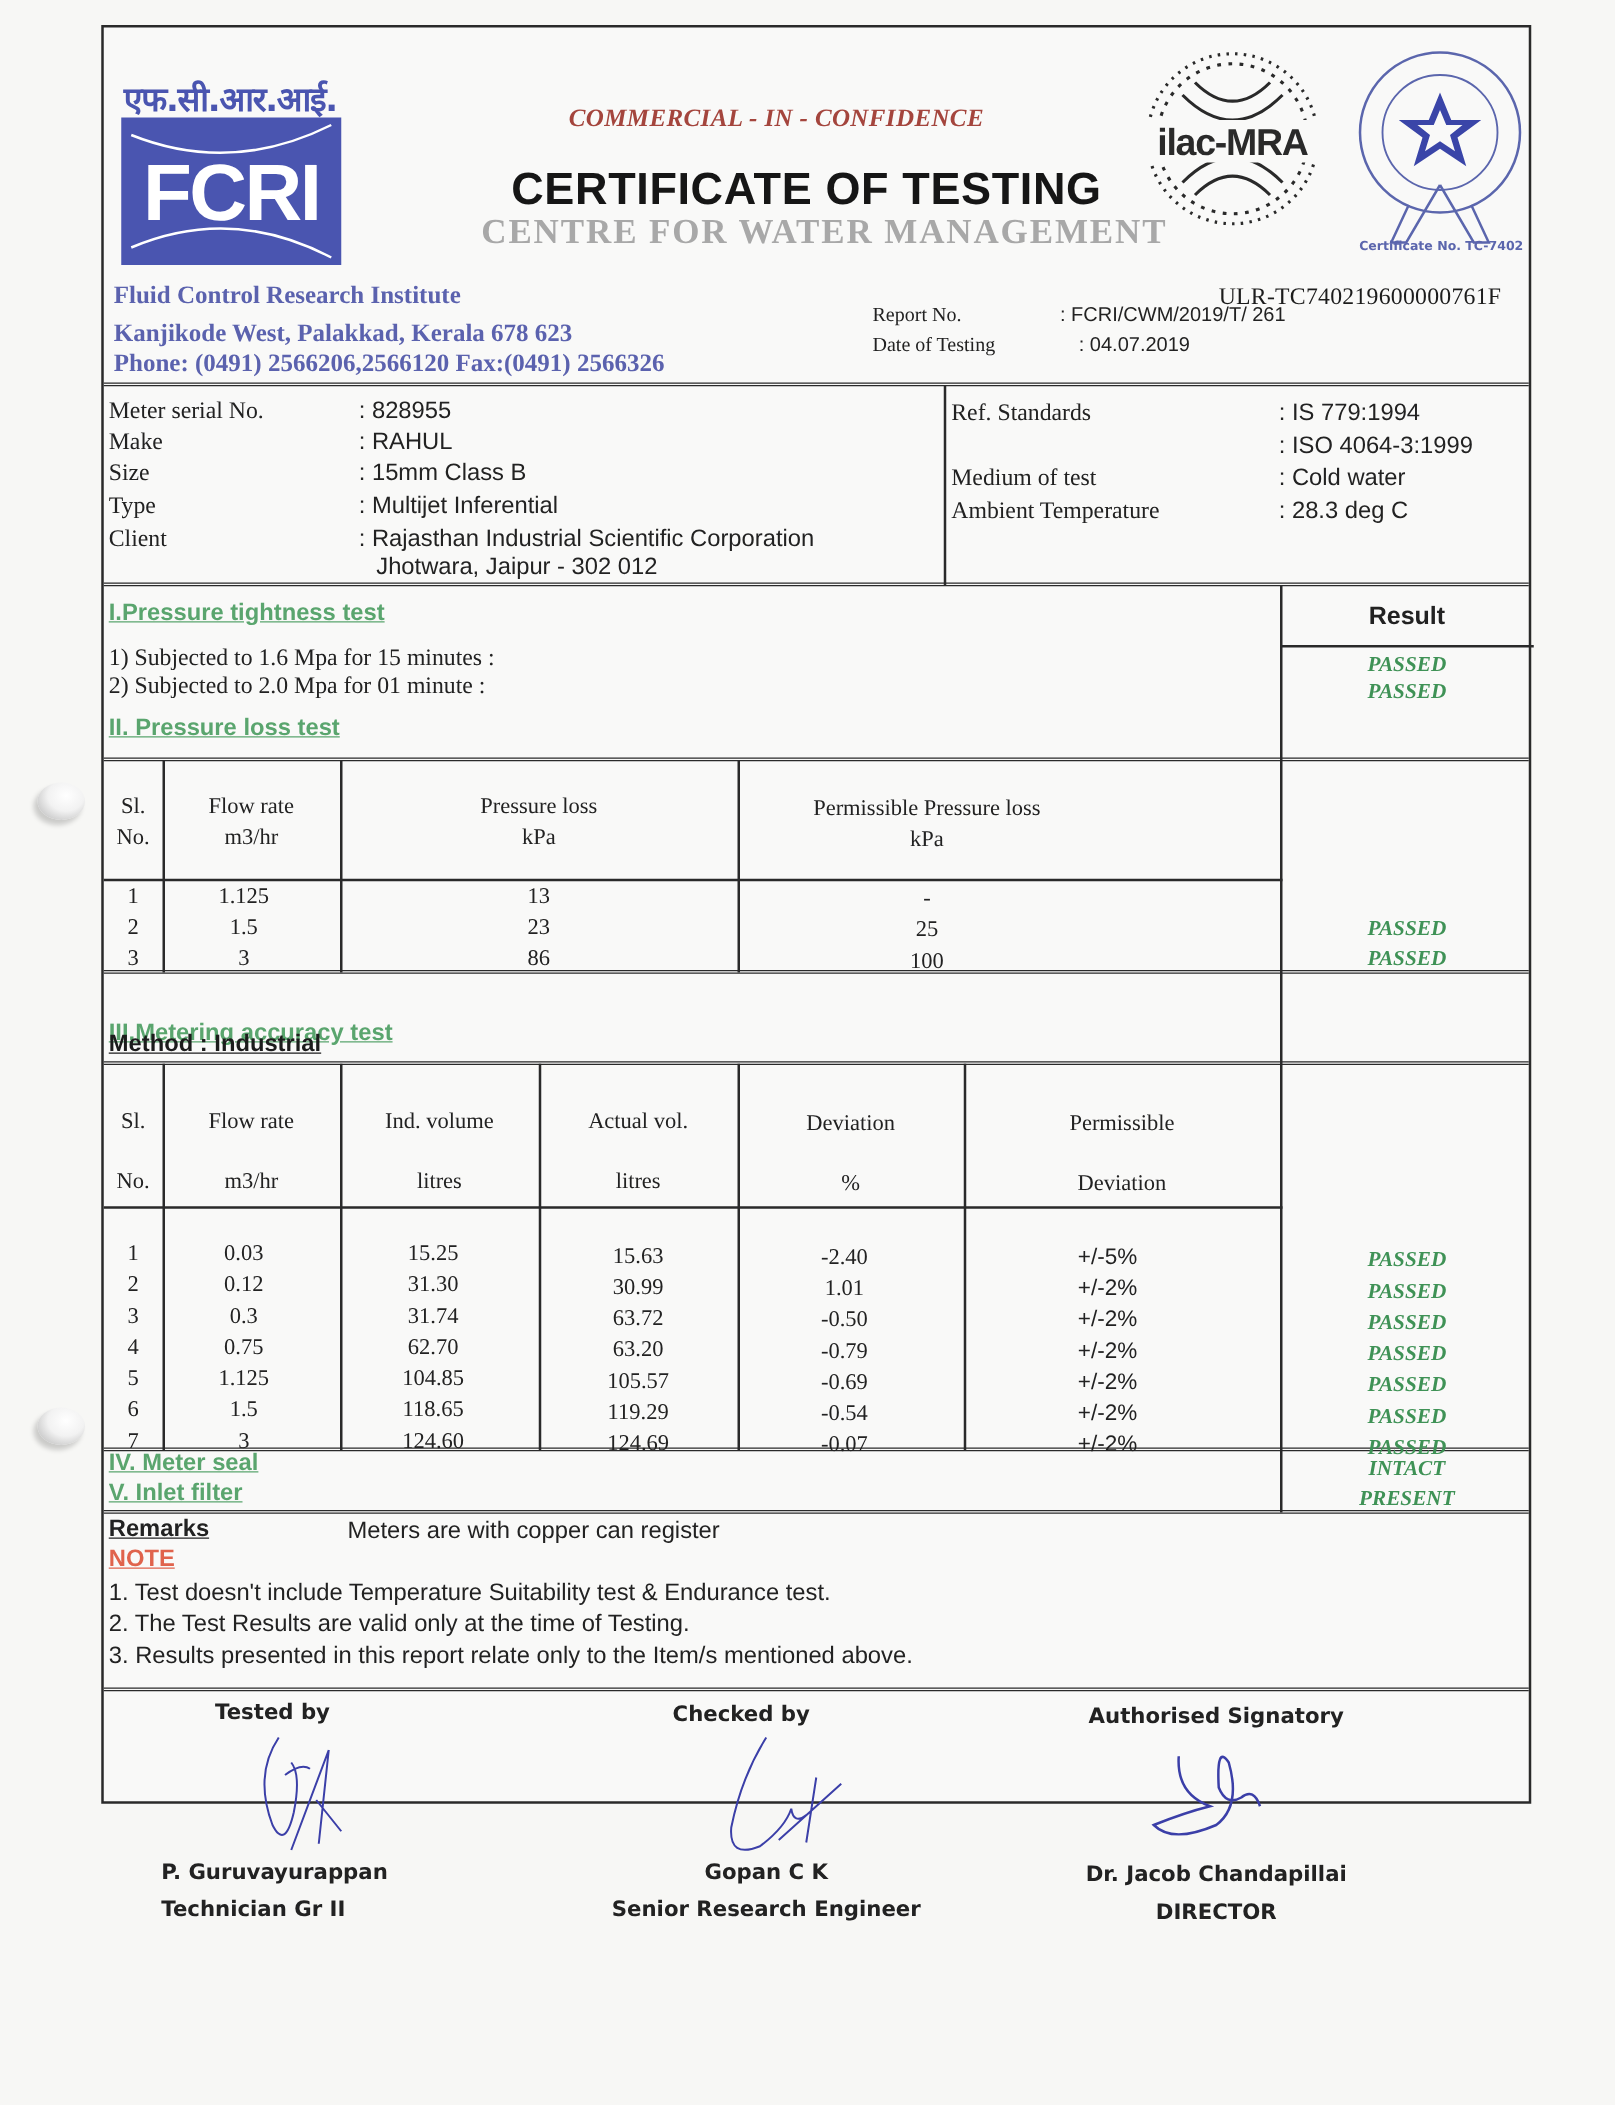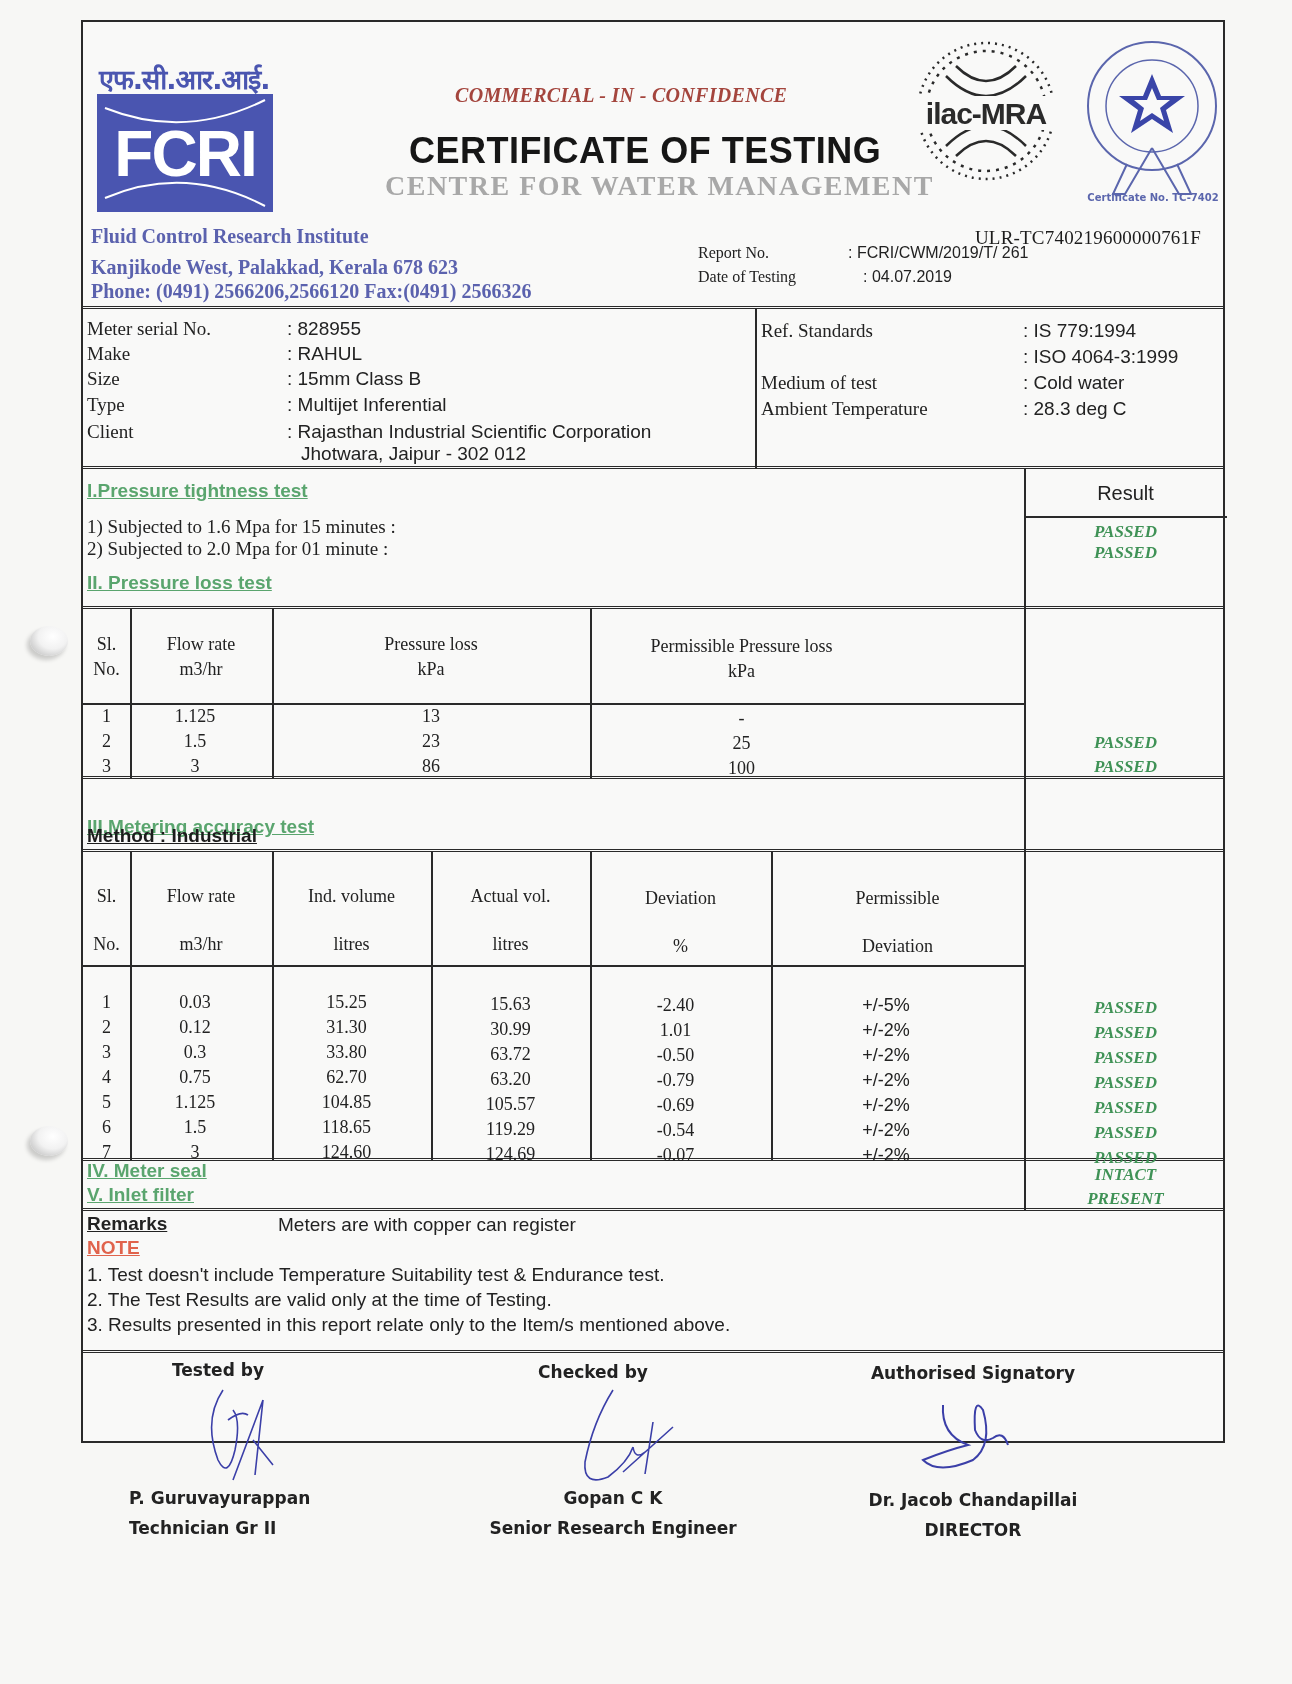--- a/index.html
+++ b/index.html
@@ -47,21 +47,21 @@
   .info-val { position: absolute; left: 204px; font-family: "Liberation Sans", sans-serif; font-size: 19px; color: #222; }
   .ref-lbl { position: absolute; left: 678px; font-size: 19px; color: #222; }
   .ref-val { position: absolute; left: 940px; font-family: "Liberation Sans", sans-serif; font-size: 19px; color: #222; }
 
   .sec-head { position: absolute; left: 4px; font-family: "Liberation Sans", sans-serif; font-weight: bold;
     font-size: 19px; color: #5aa56e; text-decoration: underline; }
   .plain { position: absolute; left: 4px; font-size: 19px; color: #222; }
   .method { position: absolute; left: 4px; font-family: "Liberation Sans", sans-serif; font-weight: bold; font-size: 19px; color: #1c1c1c; text-decoration: underline; }
 
   .result-head { position: absolute; left: 943px; width: 199px; text-align: center; font-family: "Liberation Sans", sans-serif;
-    font-weight: normal; font-size: 20px; color: #222; }
+    font-weight: bold; font-size: 20px; color: #222; }
   .pass { position: absolute; left: 943px; width: 199px; text-align: center; font-weight: bold; font-style: italic;
     font-size: 17px; color: #3f9256; line-height: 25px; }
 
   .th { position: absolute; text-align: center; font-size: 18px; color: #222; line-height: 25px; }
   .td-col { position: absolute; text-align: center; font-size: 18px; color: #222; line-height: 25px; }
   .td-col.sans { font-family: "Liberation Sans", sans-serif; }
 
   .remarks-lbl { position: absolute; left: 4px; top: 1279px; font-family: "Liberation Sans", sans-serif; font-weight: bold; font-size: 19px; text-decoration: underline; color: #222; }
   .remarks-val { position: absolute; left: 195px; top: 1280px; font-family: "Liberation Sans", sans-serif; font-size: 19px; color: #222; }
   .note-lbl { position: absolute; left: 4px; top: 1304px; font-family: "Liberation Sans", sans-serif; font-weight: bold; font-size: 19px; text-decoration: underline; color: #e0634c; }
@@ -270,21 +270,21 @@
       <div>0.12</div>
       <div>0.3</div>
       <div>0.75</div>
       <div>1.125</div>
       <div>1.5</div>
       <div>3</div>
     </div>
     <div class="td-col" style="left:189px; width:149px; top:968px;">
       <div>15.25</div>
       <div>31.30</div>
-      <div>33.80</div>
+      <div>31.74</div>
       <div>62.70</div>
       <div>104.85</div>
       <div>118.65</div>
       <div>124.60</div>
     </div>
     <div class="td-col" style="left:348px; width:159px; top:970px;">
       <div>15.63</div>
       <div>30.99</div>
       <div>63.72</div>
       <div>63.20</div>

